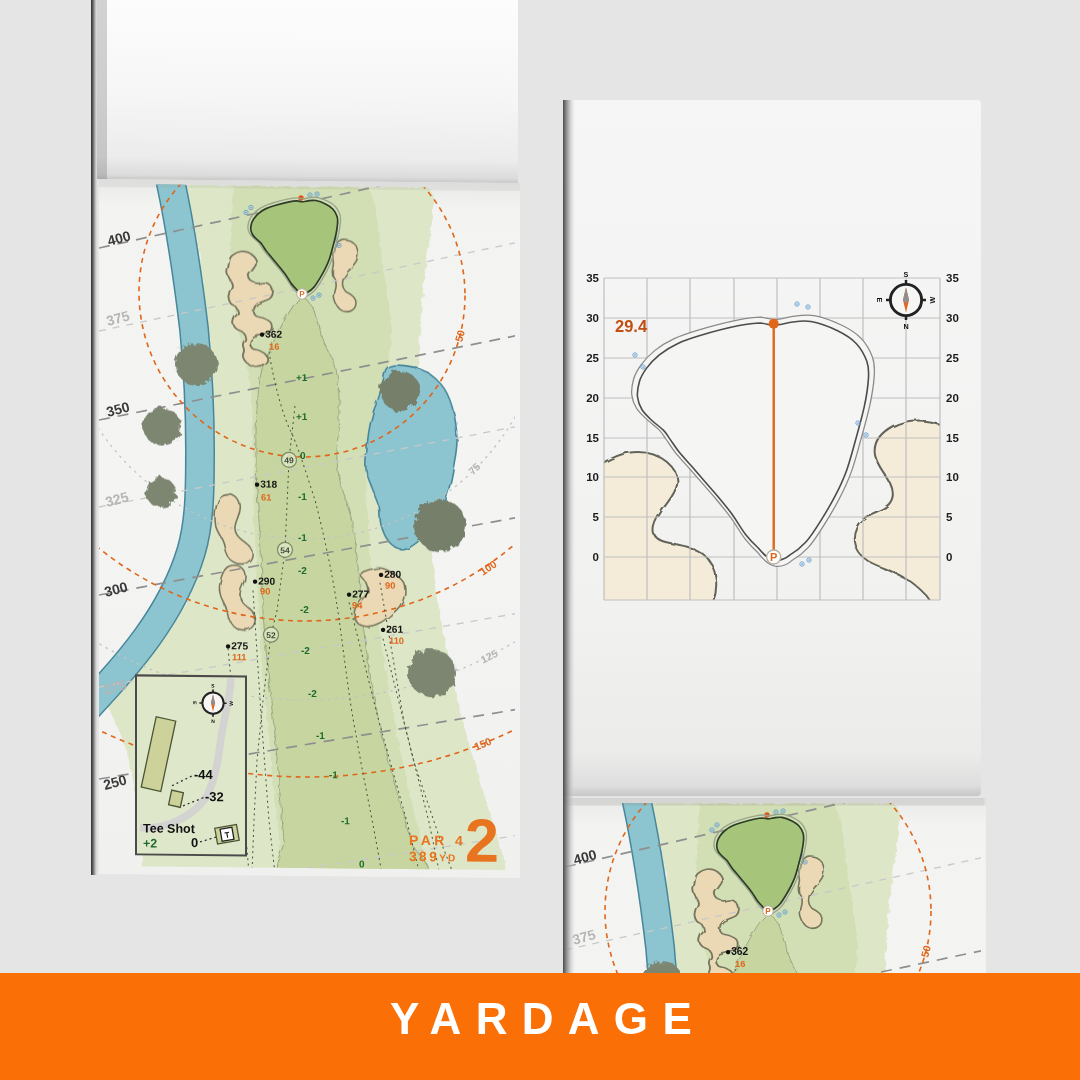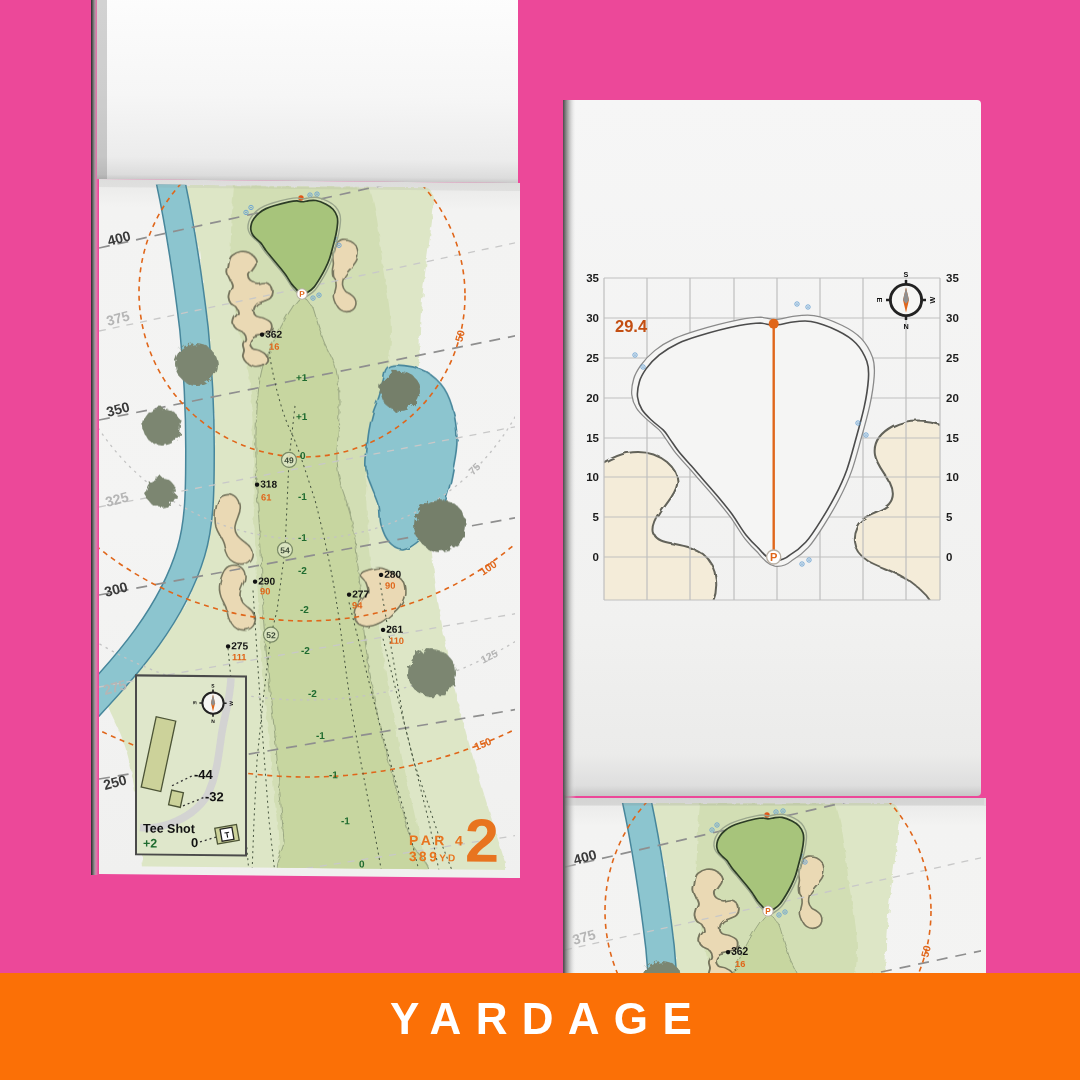--- a/index.html
+++ b/index.html
@@ -1,16 +1,16 @@
 <!DOCTYPE html>
 <html><head>
 <meta charset="utf-8">
 <style>
   html,body{margin:0;padding:0;background:#1e1e1f;}
-  #stage{position:relative;width:1080px;height:1080px;overflow:hidden;background:#ec4899;
+  #stage{position:relative;width:1080px;height:1080px;overflow:hidden;background:#e5e5e5;
          font-family:"Liberation Sans",sans-serif;}
   svg{display:block}
 </style>
 </head>
 <body>
 <div id="stage">
 <svg width="1080" height="1080" viewBox="0 0 1080 1080">
 <defs>
   <linearGradient id="flapGrad" x1="0" y1="0" x2="0" y2="1">
     <stop offset="0" stop-color="#fdfdfd"></stop>

